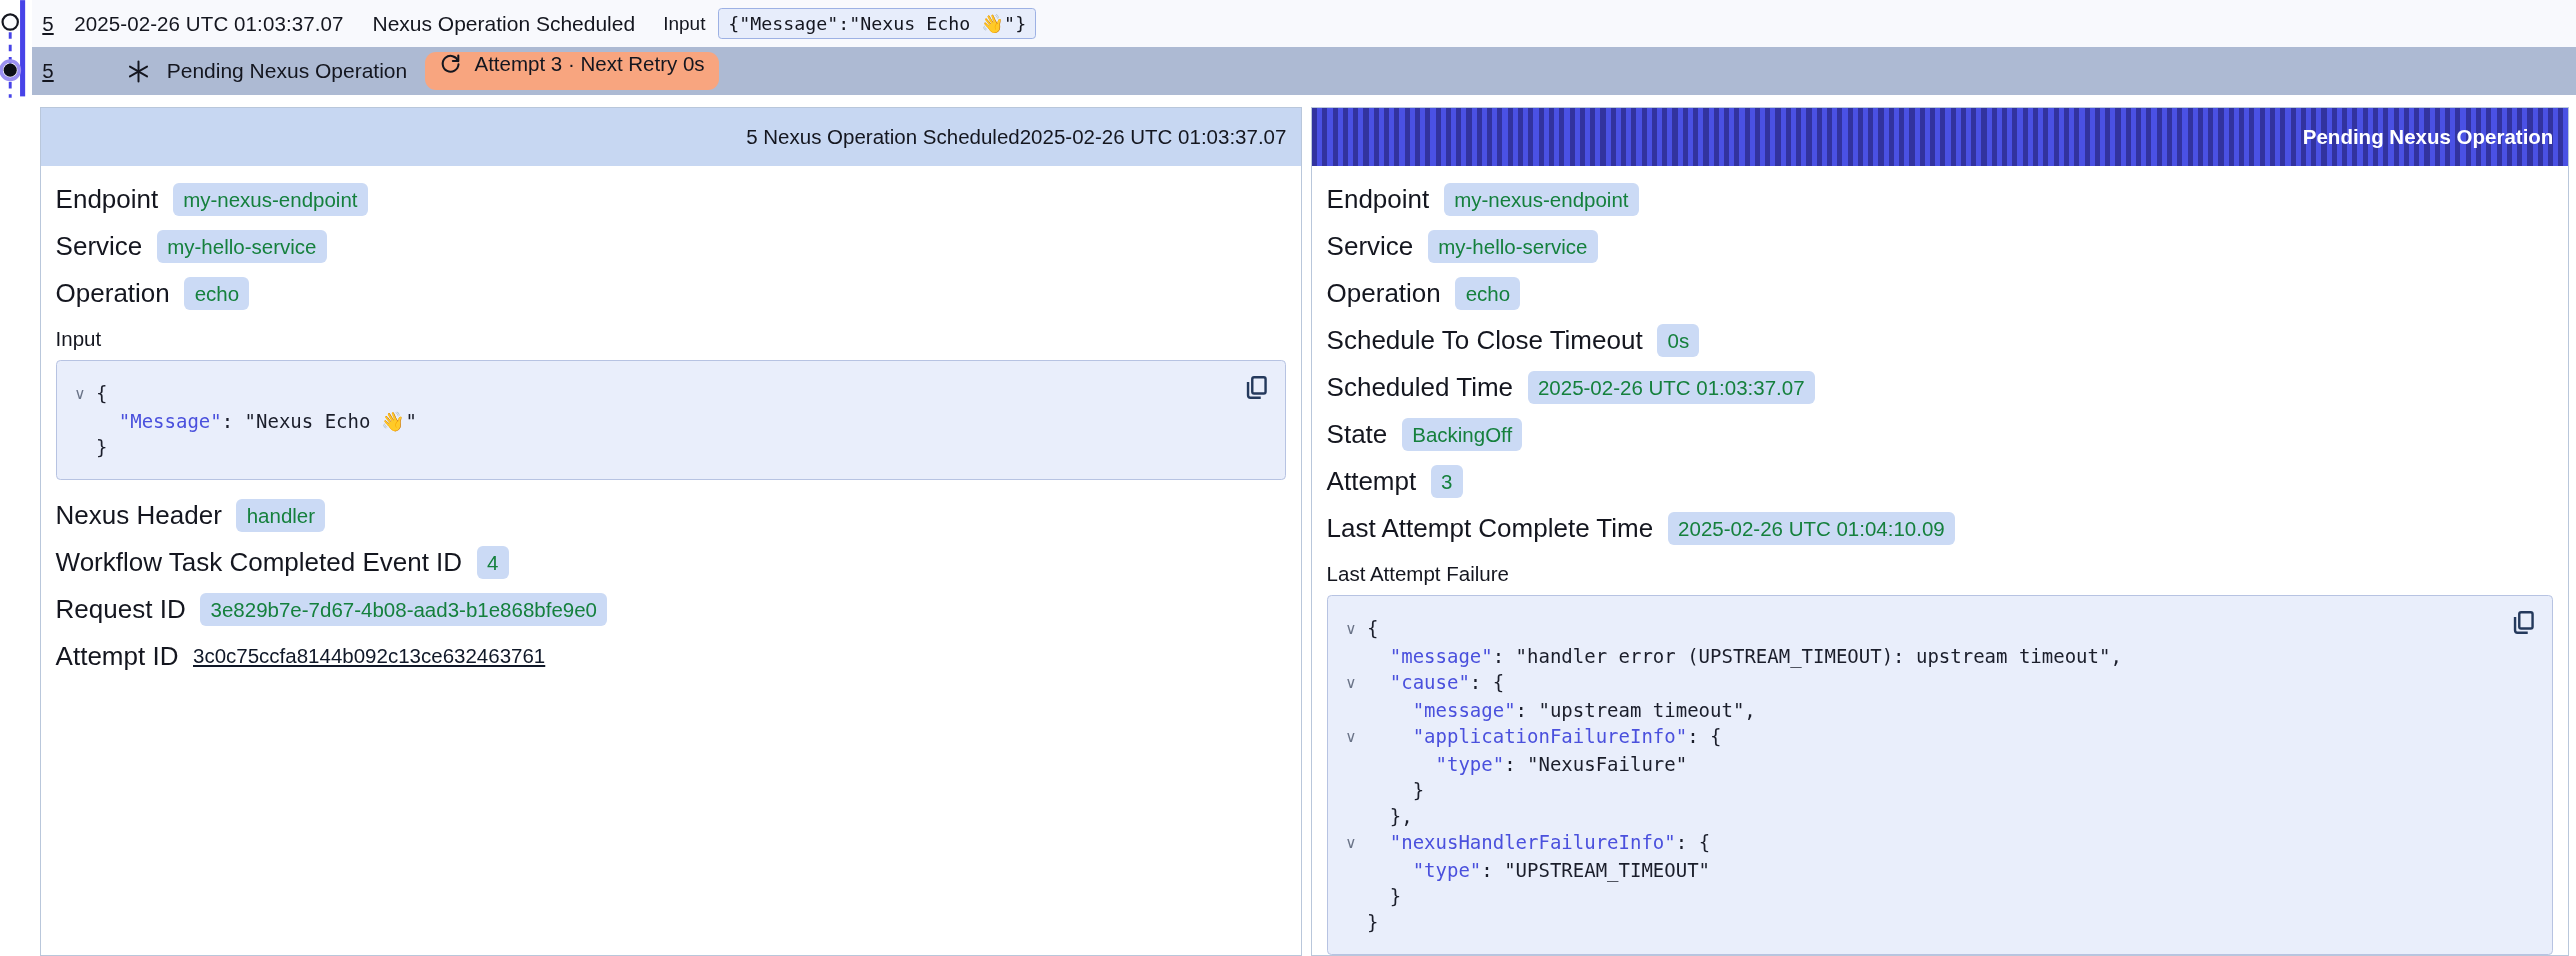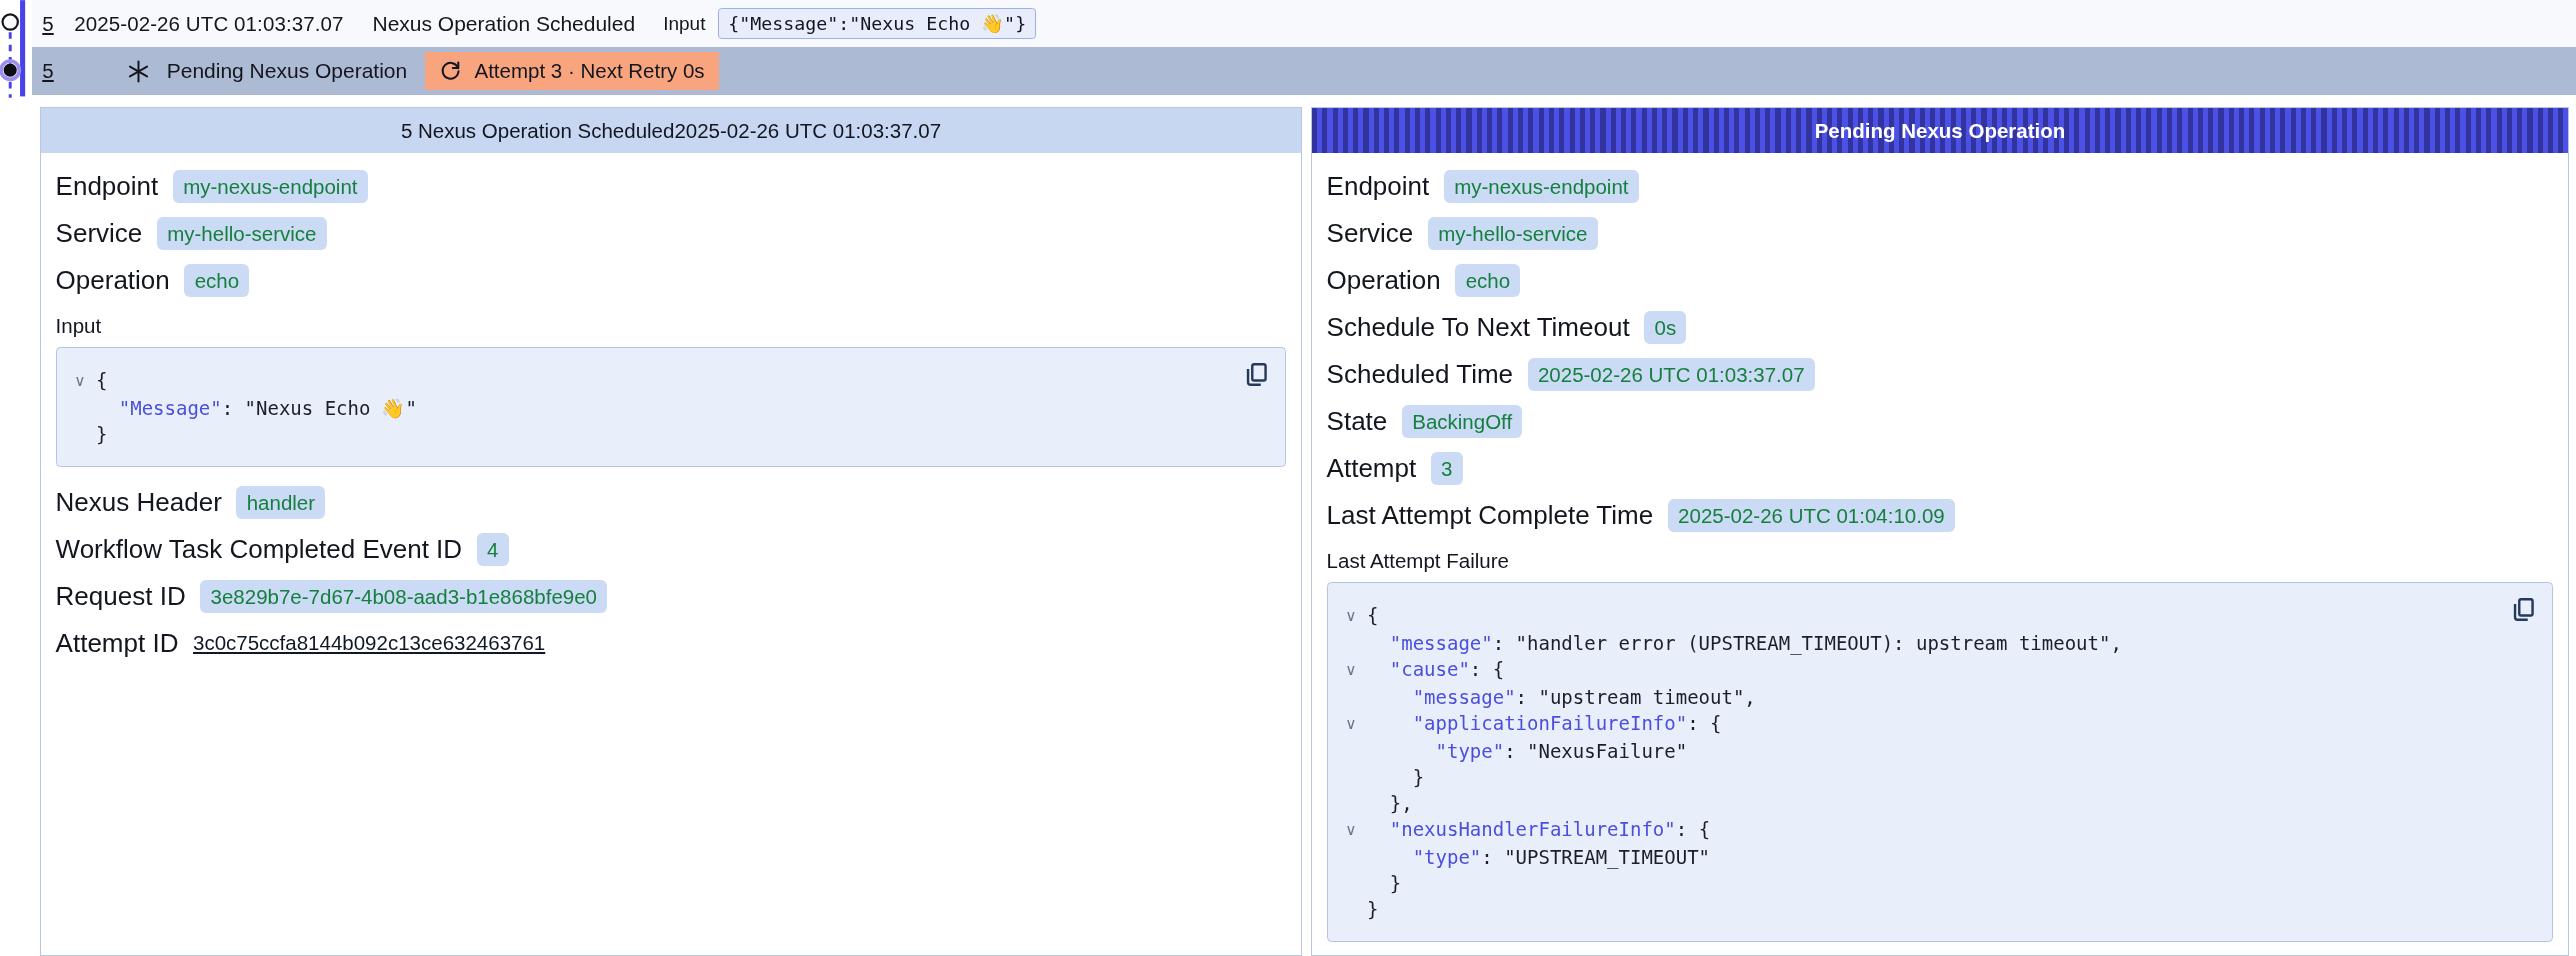--- a/index.html
+++ b/index.html
@@ -19,29 +19,29 @@
   .evt-time{margin-left:20.5px;letter-spacing:0.1px}
   .evt-title{margin-left:29px;font-weight:400;font-size:21px}
   .evt-input-label{margin-left:28px;font-size:19px}
   .evt-input-badge{
     margin-left:13px;font-family:"DejaVu Sans Mono",monospace;font-size:18.3px;
     background:#e7edfb;border:1.5px solid #9db1e4;border-radius:3.7px;padding:3.7px 8.8px;white-space:pre;
   }
   .pending .evt-title{margin-left:16px}
   .asterisk-wrap{margin-left:72px;display:inline-flex;align-items:center}
   .attempt-badge{
-    margin-left:17.6px;display:inline-flex;align-items:center;gap:11.7px;
-    background:#f8a57f;border-radius:1px;height:38px;padding:0 14.6px;
+    margin-left:17.6px;display:inline-flex;align-items:flex-start;gap:11.7px;
+    background:#f8a57f;border-radius:11px;height:38px;padding:0 14.6px;
     font-size:20.5px;font-weight:500;color:#14161f;
   }
   
   .panel{position:absolute;top:107px;bottom:0;background:#fff;border:1.5px solid #b9c7db}
   .panel.left{left:40px;width:1262px}
   .panel.right{left:1311px;width:1258px}
-  .panel-header{height:45px;display:flex;align-items:center;justify-content:center;padding:0 14.6px}
+  .panel-header{height:58px;display:flex;align-items:center;justify-content:flex-end;padding:0 14.6px}
   .panel.left .panel-header{background:#c7d7f2}
   .panel-header .ph-title{font-size:20.5px;font-weight:500}
   .panel-header .ph-time{font-size:20.5px}
   .panel.right .panel-header{
     background:repeating-linear-gradient(90deg,#32339f 0px,#32339f 5.1px,#4a51e4 5.1px,#4a51e4 10.3px);
   }
   .panel.right .ph-title{color:#ffffff;font-weight:600}
   .panel-content{padding:2.9px 14.6px 14.6px 14.6px}
   
   .field{display:flex;align-items:center;gap:14.6px;min-height:32px;margin:14.6px 0}
@@ -175,21 +175,21 @@
     </div>
     <div class="field">
       <span class="flabel">Service</span>
       <span class="badge">my-hello-service</span>
     </div>
     <div class="field">
       <span class="flabel">Operation</span>
       <span class="badge">echo</span>
     </div>
     <div class="field">
-      <span class="flabel">Schedule To Next Timeout</span>
+      <span class="flabel">Schedule To Close Timeout</span>
       <span class="badge">0s</span>
     </div>
     <div class="field">
       <span class="flabel">Scheduled Time</span>
       <span class="badge">2025-02-26 UTC 01:03:37.07</span>
     </div>
     <div class="field">
       <span class="flabel">State</span>
       <span class="badge">BackingOff</span>
     </div>

